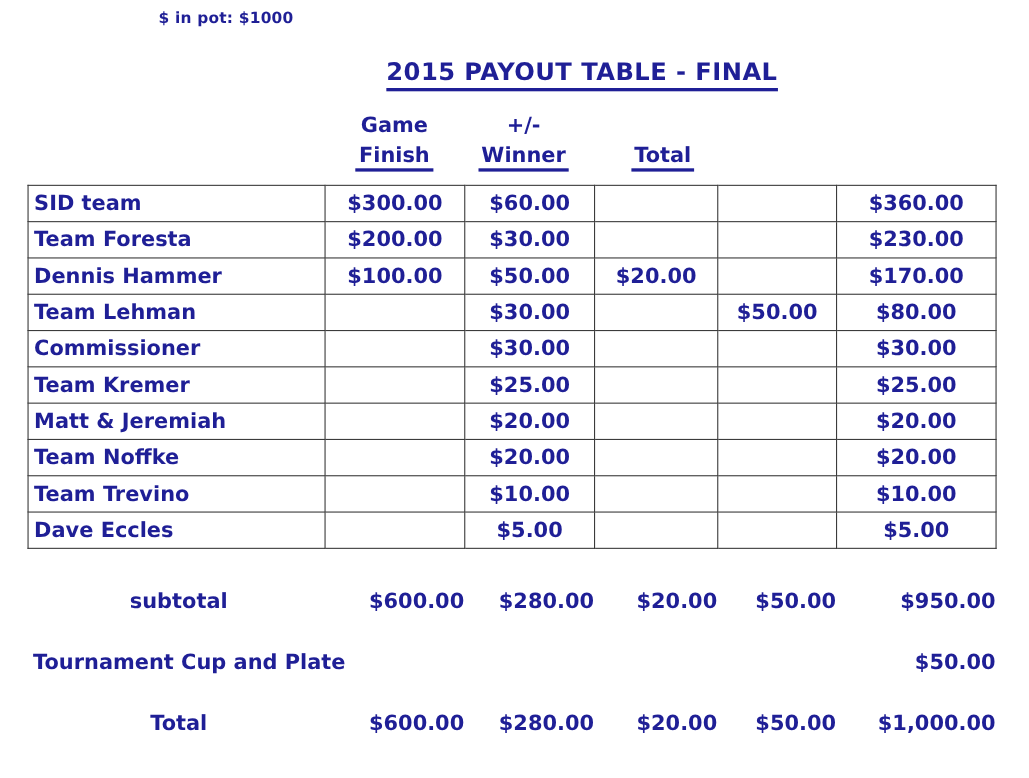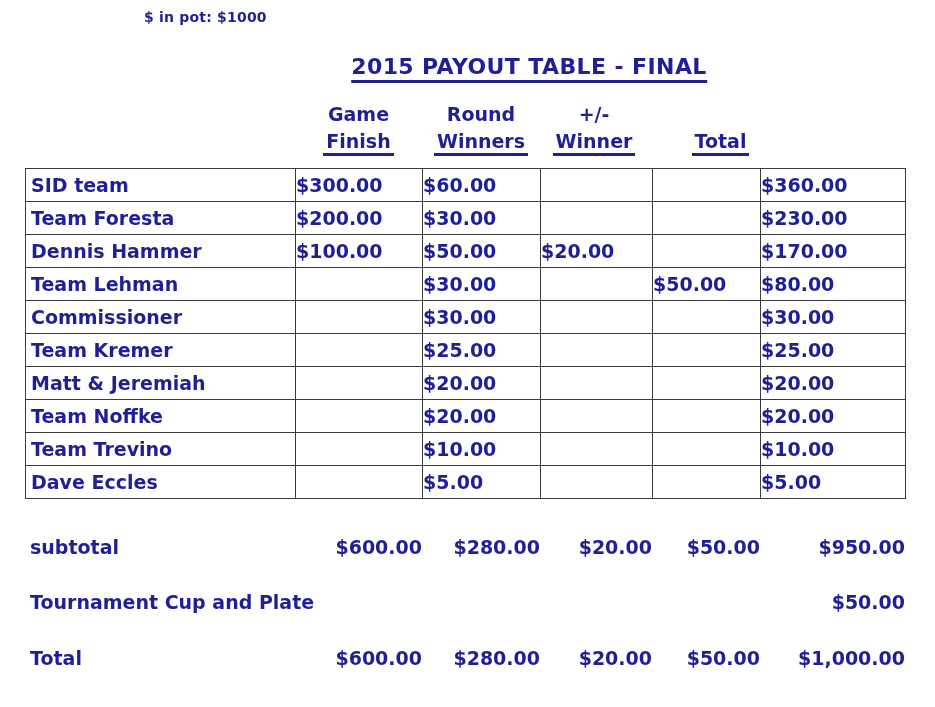--- a/index.html
+++ b/index.html
@@ -42,54 +42,51 @@
   table.payout {
     position:absolute; left:25px; top:168px;
     width:880px;
     border-collapse:collapse;
     table-layout:fixed;
   }
   table.payout td {
     border:1px solid #3b3b3b;
     height:33px;
     font-size:19px;
+    text-align:center;
     vertical-align:middle;
     white-space:nowrap;
     overflow:hidden;
   }
   table.payout td.name {
     text-align:left;
     padding-left:5px;
   }
   .summary { font-size:19px; line-height:23px; }
   .summary .cell { text-align:right; white-space:nowrap; flex-shrink:0; }
-  .summary .cell.label { text-align:left; padding-left:5px; overflow:visible; }
+  .summary .cell.label { text-align:center; padding-left:5px; overflow:visible; }
   .sub { top:536px; }
   .cup { top:591px; }
   .tot { top:647px; }
 </style>
 </head>
 <body>
 
 <div class="pot">$ in pot: $1000</div>
 
 <div class="title">2015 PAYOUT TABLE - FINAL</div>
 
 <div class="grid-row hdr">
   <div class="hcell c0">
     <div class="hline"></div>
     <div class="hline"><span class="u"></span></div>
   </div>
   <div class="hcell c1">
     <div class="hline">Game</div>
     <div class="hline"><span class="u">Finish</span></div>
-  </div>
-  <div class="hcell c2">
-    <div class="hline">Round</div>
-    <div class="hline"><span class="u">Winners</span></div>
   </div>
   <div class="hcell c4">
     <div class="hline">+/-</div>
     <div class="hline"><span class="u">Winner</span></div>
   </div>
   <div class="hcell c5">
     <div class="hline"></div>
     <div class="hline"><span class="u">Total</span></div>
   </div>
 </div>

